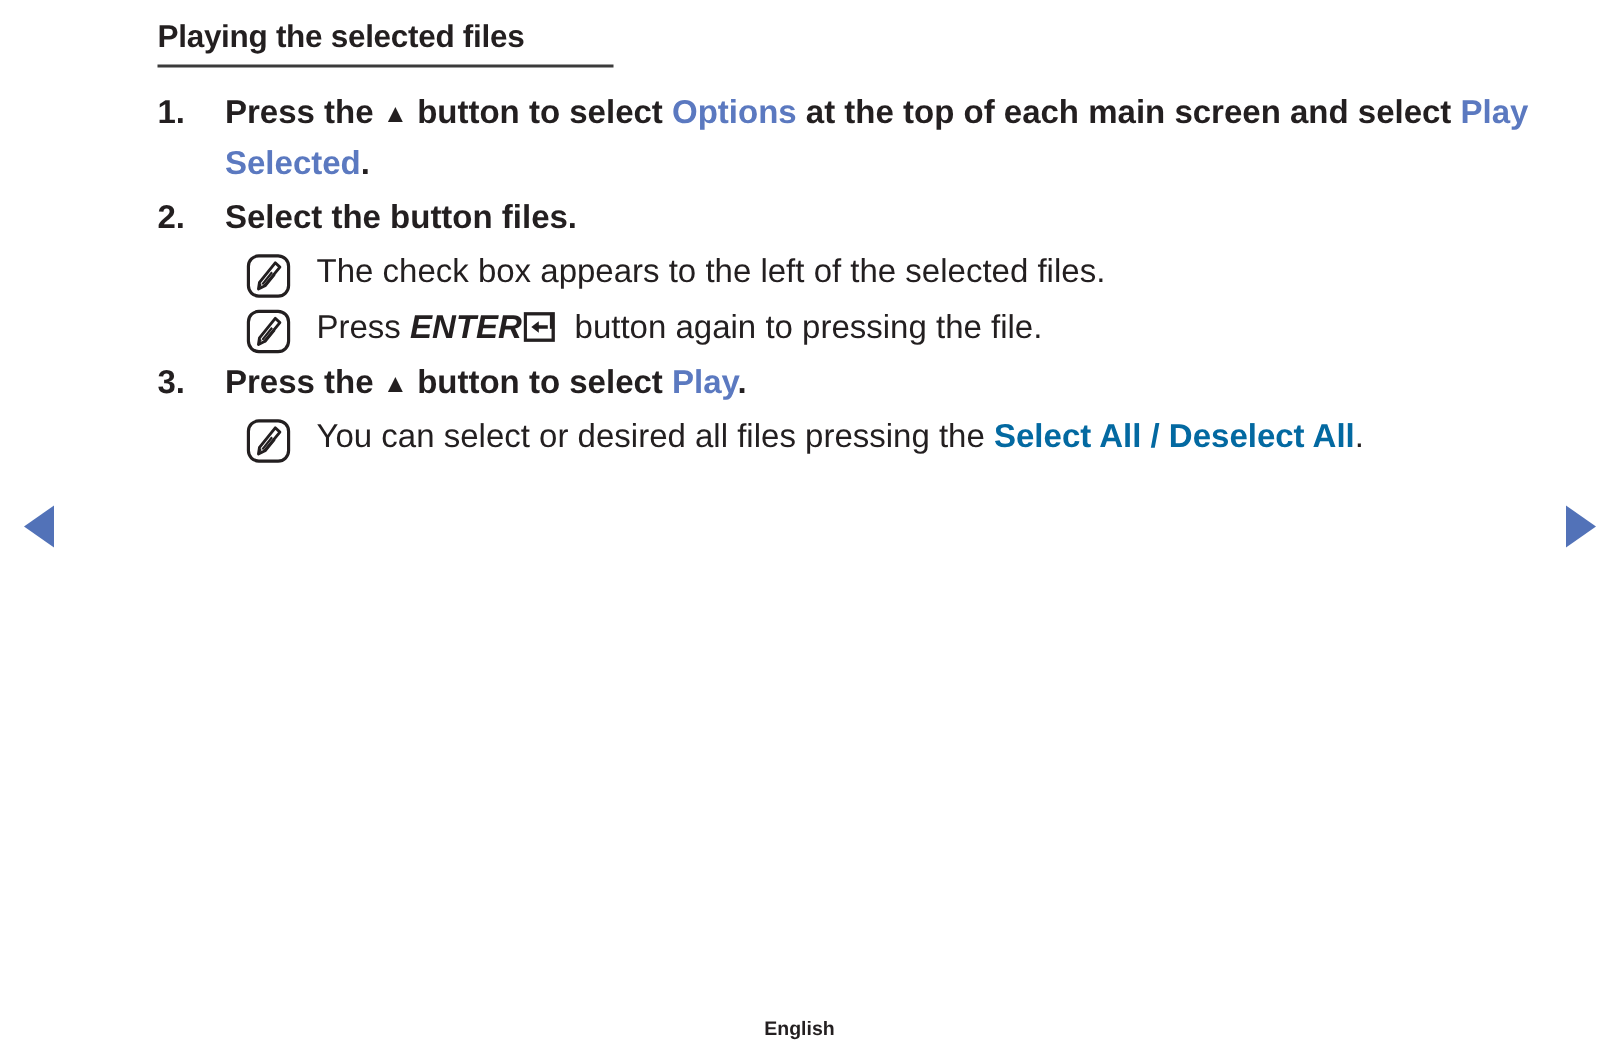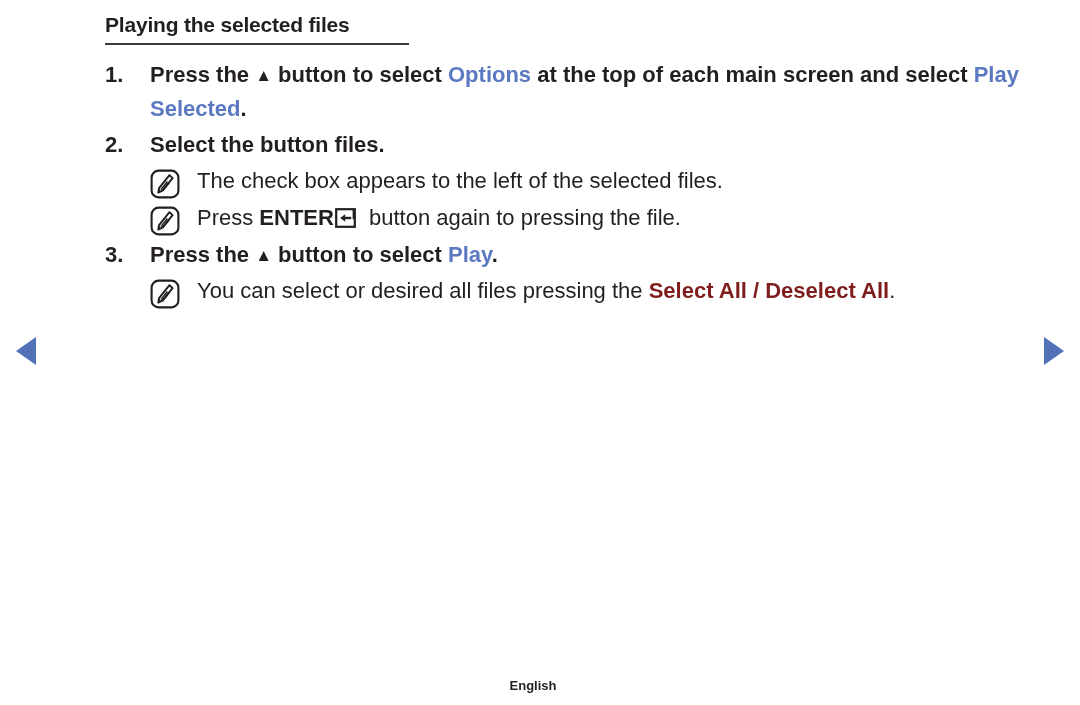--- a/index.html
+++ b/index.html
@@ -70,42 +70,42 @@
     font-size: 22px;
     line-height: 34px;
     color: #231f20;
     font-weight: 700;
   }
 
   
   .note {
     display: flex;
     align-items: flex-start;
-    margin-left: 45px;
+    margin-left: 59px;
     margin-bottom: 2px;
   }
   .note-icon {
     flex: 0 0 auto;
     width: 30px;
     height: 30px;
     margin-top: 5px;
     margin-right: 17px;
   }
   .note-icon svg { display: block; }
   .note-text {
     flex: 1 1 auto;
     font-size: 22px;
     line-height: 34px;
     color: #231f20;
   }
 
   
   .blue  { color: #5b79c0; }
-  .blue-b { color: #7f1d1d; font-weight: bold; }
-  .bold  { font-weight: bold; }
+  .blue-b { color: #0369a1; font-weight: bold; }
+  .bold  { font-weight: bold; font-style: italic; }
   .tri {
     font-size: 17px;
     line-height: 1;
     position: relative;
     top: -1px;
     letter-spacing: 0;
   }
   .enter-key {
     display: inline-block;
     vertical-align: -3px;

